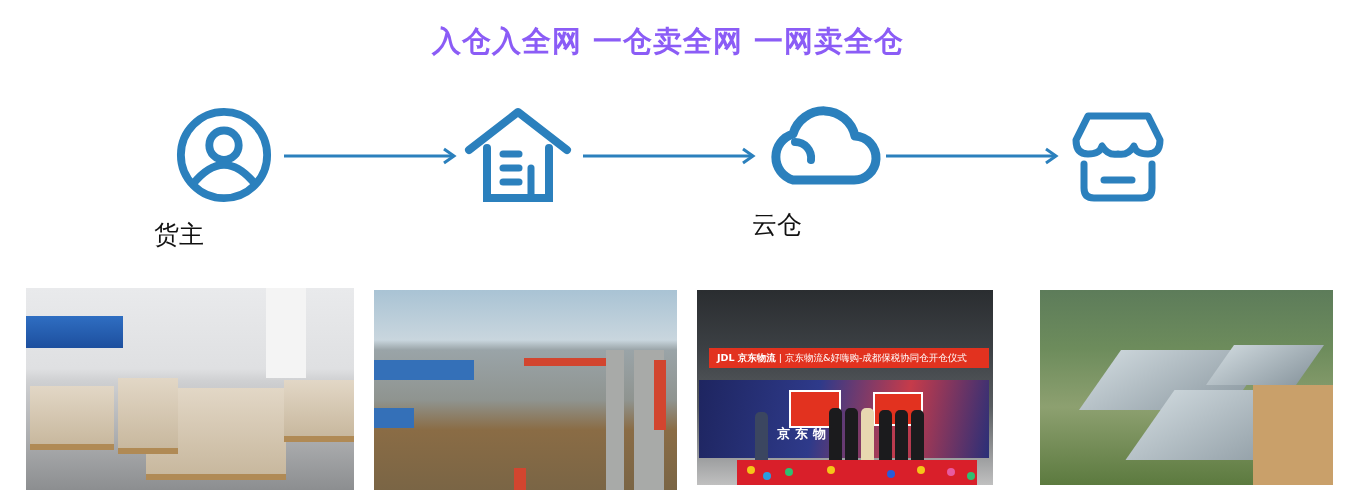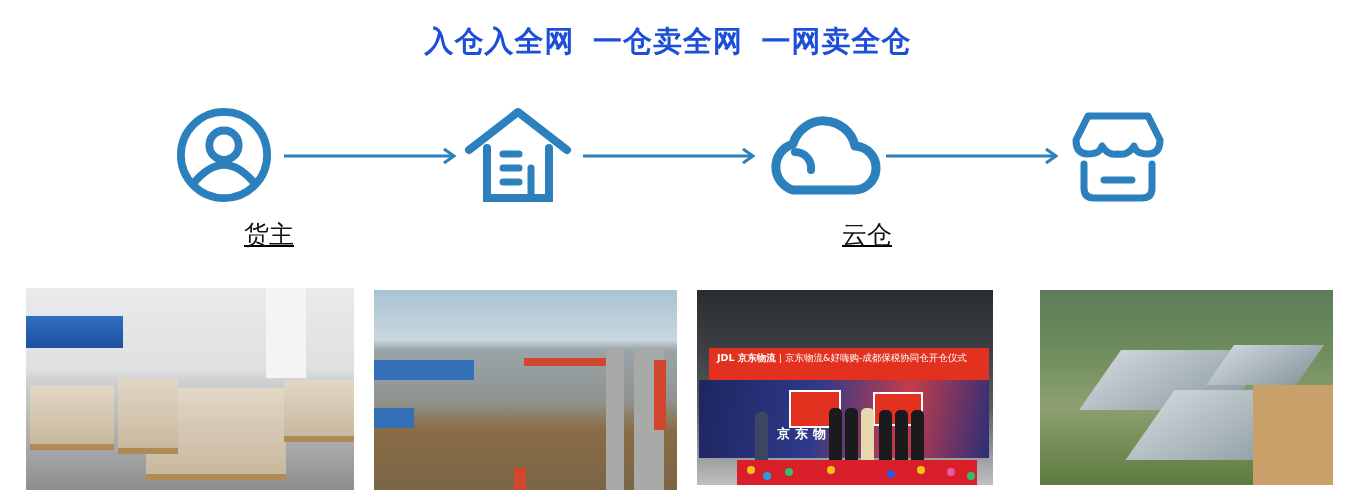--- a/index.html
+++ b/index.html
@@ -1,35 +1,35 @@
 <!DOCTYPE html>
 <html><head>
 <meta charset="utf-8">
 <style>
   html,body{margin:0;padding:0;background:#ffffff;}
   body{width:1359px;height:503px;position:relative;overflow:hidden;font-family:"DejaVu Sans","Liberation Sans",sans-serif;}
-  .title{position:absolute;left:0;top:22px;width:1336px;text-align:center;font-size:29px;font-weight:bold;color:#1d4ed8;letter-spacing:1px;font-family:Liberation Mono, monospace;}
-  .node{position:absolute;width:140px;text-align:right;text-decoration:underline;}
+  .title{position:absolute;left:0;top:22px;width:1336px;text-align:center;font-size:29px;font-weight:bold;color:#8b5cf6;letter-spacing:1px;}
+  .node{position:absolute;width:140px;text-align:left;}
   .node svg{display:block;margin:0 auto;}
   .node .label{margin-top:14px;font-size:25px;color:#111;}
   .arrow{position:absolute;top:146px;height:20px;}
   .photo{position:absolute;overflow:hidden;}
   
   .p1{left:26px;top:288px;width:328px;height:202px;background:linear-gradient(#e9eaec 0%,#dfe0e2 40%,#cfd0d2 46%,#8c8e90 100%);}
   .p1 .door{position:absolute;left:0;top:28px;width:97px;height:32px;background:linear-gradient(#2f6ec2,#1d4f9e);}
   .p1 .pillar{position:absolute;left:240px;top:0;width:40px;height:90px;background:#f4f4f4;}
   .p1 .pal{position:absolute;background:linear-gradient(#e2d7c6,#c8b89e);border-bottom:6px solid #b08a55;}
   
   .p2{left:374px;top:290px;width:303px;height:200px;background:linear-gradient(#a9c3d4 0%,#c9d6de 25%,#9aa4a8 30%,#8f9490 55%,#8a6c45 70%,#7a6545 100%);}
   .p2 .roof{position:absolute;background:#3470b8;}
   .p2 .red{position:absolute;background:#d2452f;}
   .p2 .track{position:absolute;background:#a8aaa8;}
   
   .p3{left:697px;top:290px;width:296px;height:195px;background:linear-gradient(#2a2d30 0%,#3c4044 30%,#595d61 60%,#c0c0c0 100%);}
-  .p3 .banner{position:absolute;left:12px;top:58px;width:280px;height:32px;background:#e2321f;color:#fff;font-size:9.5px;line-height:20px;white-space:nowrap;overflow:hidden;}
+  .p3 .banner{position:absolute;left:12px;top:58px;width:280px;height:20px;background:#e2321f;color:#fff;font-size:9.5px;line-height:20px;white-space:nowrap;overflow:hidden;}
   .p3 .banner .jdl{font-weight:bold;margin:0 3px 0 8px;}
   .p3 .back{position:absolute;left:2px;top:90px;width:290px;height:78px;background:linear-gradient(100deg,#1e2560,#2e3a8a 40%,#c63b4a 70%,#2a2f78);}
   .p3 .logo{position:absolute;background:#e2321f;border:2px solid #fff;}
   .p3 .txt{position:absolute;left:80px;top:135px;color:#fff;font-size:13px;font-weight:bold;letter-spacing:5px;}
   .p3 .person{position:absolute;width:13px;height:60px;background:#1b1b1d;border-radius:5px 5px 0 0;}
   .p3 .carpet{position:absolute;left:40px;top:170px;width:240px;height:25px;background:#d91f2a;}
   .p3 .ball{position:absolute;width:8px;height:8px;border-radius:50%;}
   
   .p4{left:1040px;top:290px;width:293px;height:195px;background:linear-gradient(#5d7c5a 0%,#6d8c5c 30%,#8da070 60%,#5c7a3f 100%);}
   .p4 .bld{position:absolute;background:linear-gradient(135deg,#c9d3d8,#8e9ba3);transform:skewX(-35deg);}
@@ -63,21 +63,21 @@
     <line x1="40" y1="76" x2="56" y2="76" stroke="#2b80bd" stroke-width="7" stroke-linecap="round"></line>
     <line x1="68" y1="62" x2="68" y2="92" stroke="#2b80bd" stroke-width="7" stroke-linecap="round"></line>
   </svg>
 </div>
 
 <svg class="arrow" style="left:583px;" width="175" height="20" viewBox="0 0 175 20">
   <line x1="0" y1="10" x2="170" y2="10" stroke="#2b80bd" stroke-width="3"></line>
   <polyline points="160,3 170,10 160,17" fill="none" stroke="#2b80bd" stroke-width="3"></polyline>
 </svg>
 
-<div class="node" style="left:752px;top:106px;">
+<div class="node" style="left:752px;top:96px;">
   <svg width="118" height="98" viewBox="0 0 118 98">
     <path d="M30 84 H90 A22 22 0 0 0 92 40 A32 32 0 0 0 30 38 A24 24 0 0 0 30 84 Z" fill="none" stroke="#2b80bd" stroke-width="9" stroke-linejoin="round"></path>
     <path d="M32 46 A16 16 0 0 1 48 64" fill="none" stroke="#2b80bd" stroke-width="8" stroke-linecap="round"></path>
   </svg>
   <div class="label">云仓</div>
 </div>
 
 <svg class="arrow" style="left:886px;" width="175" height="20" viewBox="0 0 175 20">
   <line x1="0" y1="10" x2="170" y2="10" stroke="#2b80bd" stroke-width="3"></line>
   <polyline points="160,3 170,10 160,17" fill="none" stroke="#2b80bd" stroke-width="3"></polyline>

